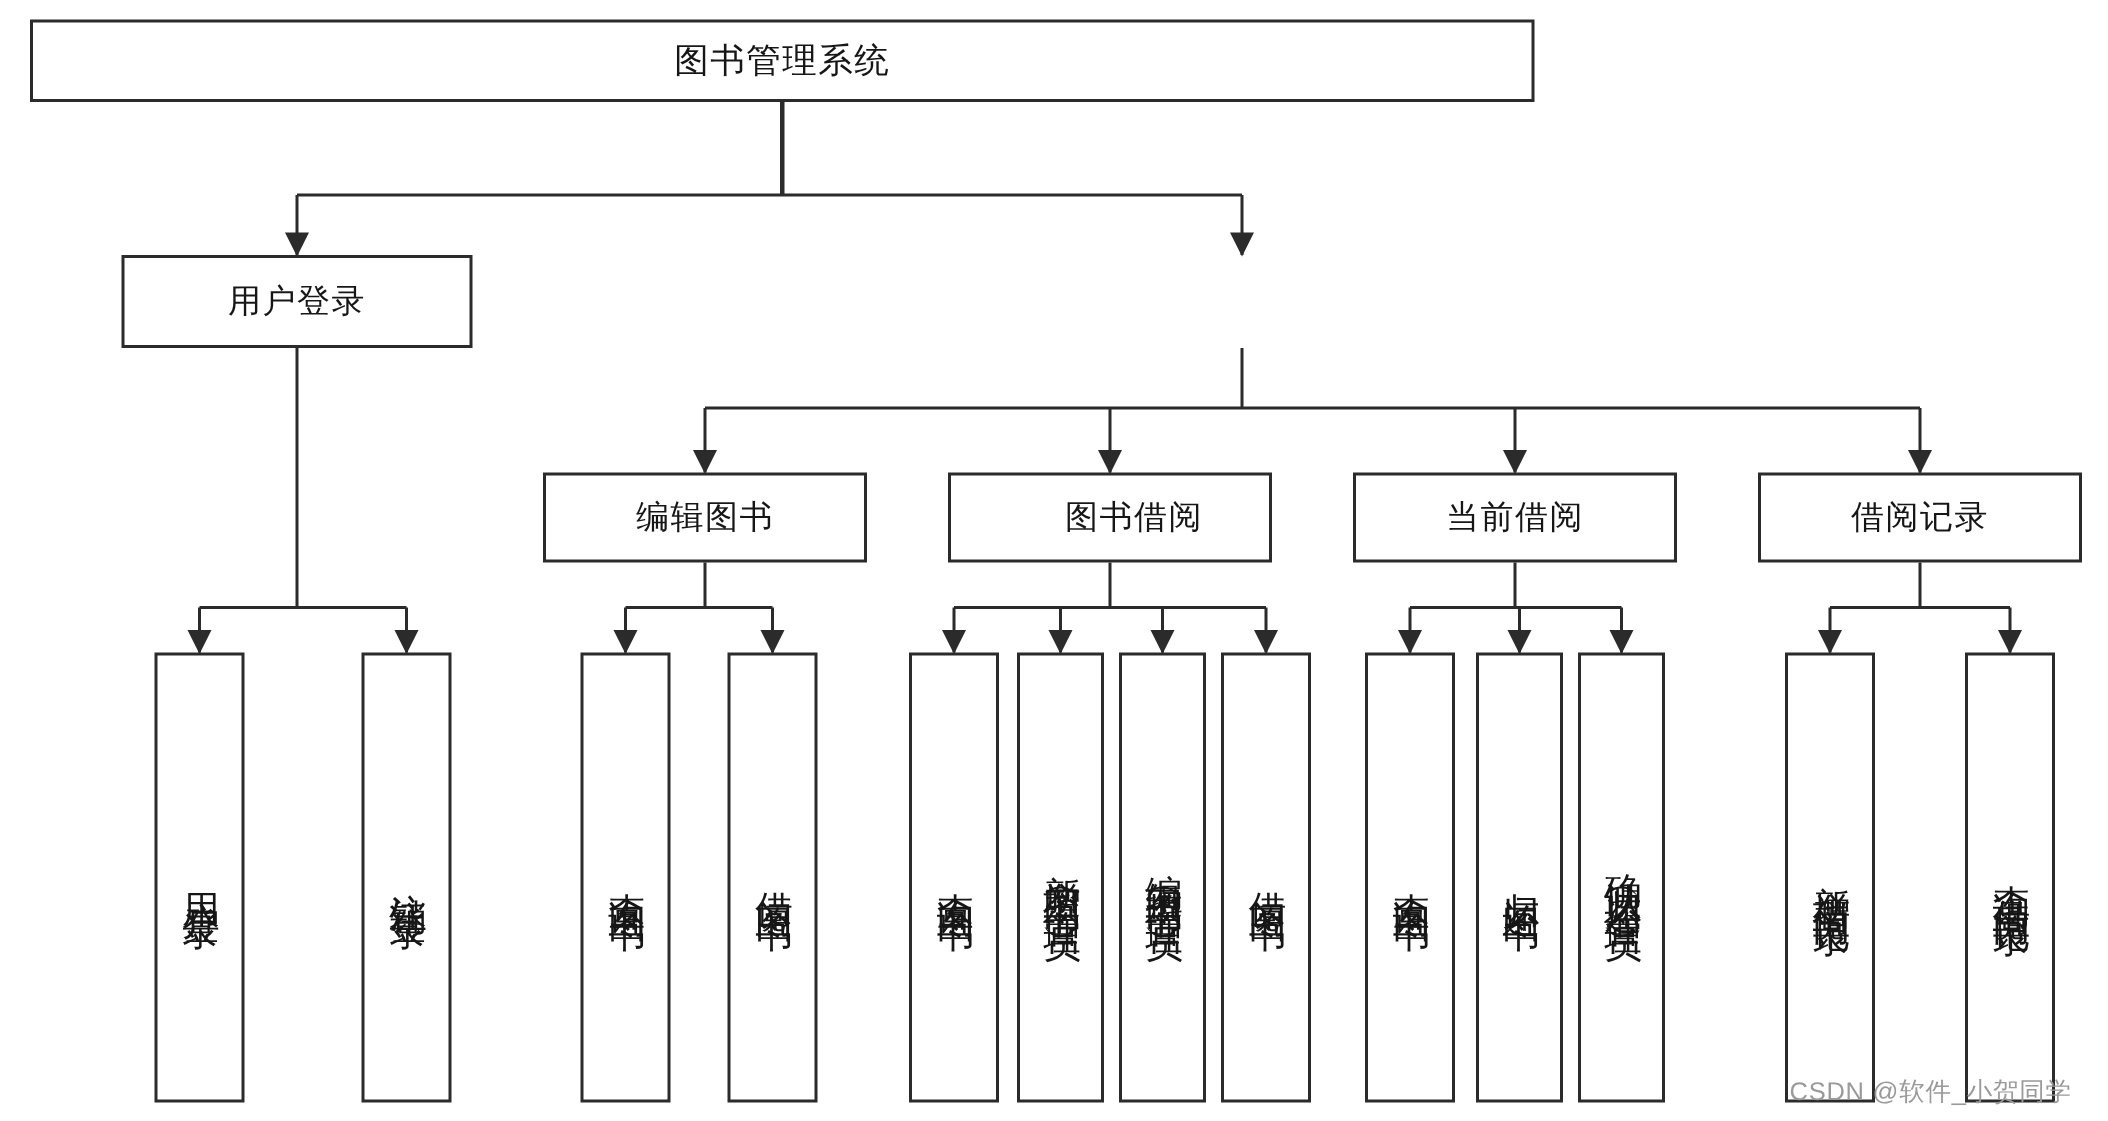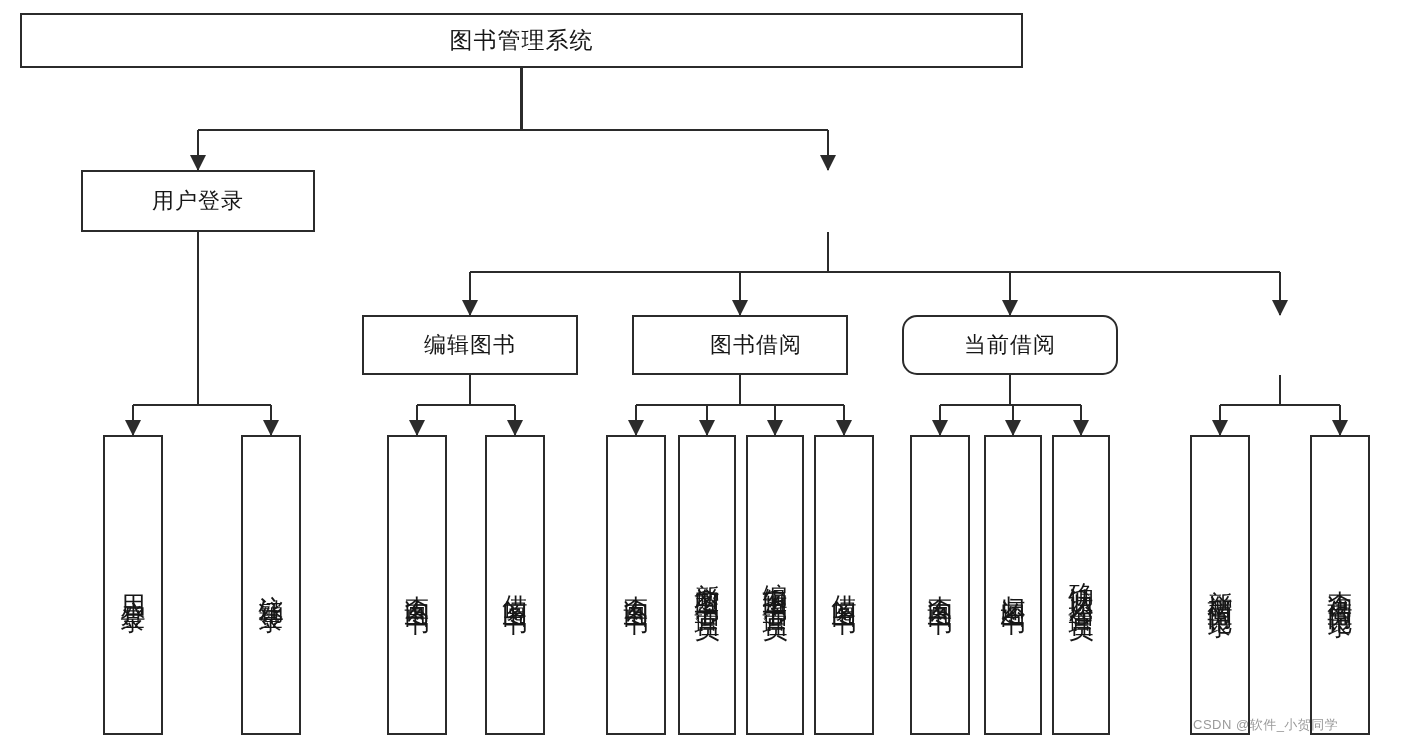--- a/index.html
+++ b/index.html
@@ -56,39 +56,40 @@
   .arrow{
     position:absolute;
     width:0;height:0;
     border-left:8px solid transparent;
     border-right:8px solid transparent;
     border-top:16px solid #2b2b2b;
   }
   
   #watermark{
     position:absolute;
-    font-size:13px;
+    font-size:17px;
     color:#9a9a9a;
     white-space:nowrap;
     letter-spacing:0.5px;
     pointer-events:none;
   }
 </style>
 </head>
 <body>
 
 <div id="canvas">
 
   <div class="node h root" style="left: 20px; top: 13px; width: 1003px; height: 55px;">图书管理系统</div>
 
   <div class="node h" style="left: 81px; top: 170px; width: 234px; height: 62px;">用户登录</div>
 
   <div class="node h" style="left: 362px; top: 315px; width: 216px; height: 60px;">编辑图书</div>
   <div class="node h" style="left: 632px; top: 315px; width: 216px; height: 60px; padding-left: 32px;">图书借阅</div>
-  <div class="node h" style="left: 902px; top: 315px; width: 216px; height: 60px; border-radius: 15px;">当前借阅</div>
+  <div class="node h" style="left: 902px; top: 315px; width: 216px; height: 60px;">当前借阅</div>
+  <div class="node h" style="left: 1172px; top: 315px; width: 216px; height: 60px;">借阅记录</div>
 
   <div class="node v" style="left: 103px; top: 435px; width: 60px; height: 300px;">用户登录</div>
   <div class="node v" style="left: 241px; top: 435px; width: 60px; height: 300px;">注销登录</div>
   <div class="node v" style="left: 387px; top: 435px; width: 60px; height: 300px;">查询图书</div>
   <div class="node v" style="left: 485px; top: 435px; width: 60px; height: 300px;">借阅图书</div>
   <div class="node v" style="left: 606px; top: 435px; width: 60px; height: 300px;">查询图书</div>
   <div class="node v" style="left: 678px; top: 435px; width: 58px; height: 300px;">新增图书（管理员）</div>
   <div class="node v" style="left: 746px; top: 435px; width: 58px; height: 300px;">编辑图书（管理员）</div>
   <div class="node v" style="left: 814px; top: 435px; width: 60px; height: 300px;">借阅图书</div>
   <div class="node v" style="left: 910px; top: 435px; width: 60px; height: 300px;">查询图书</div>

